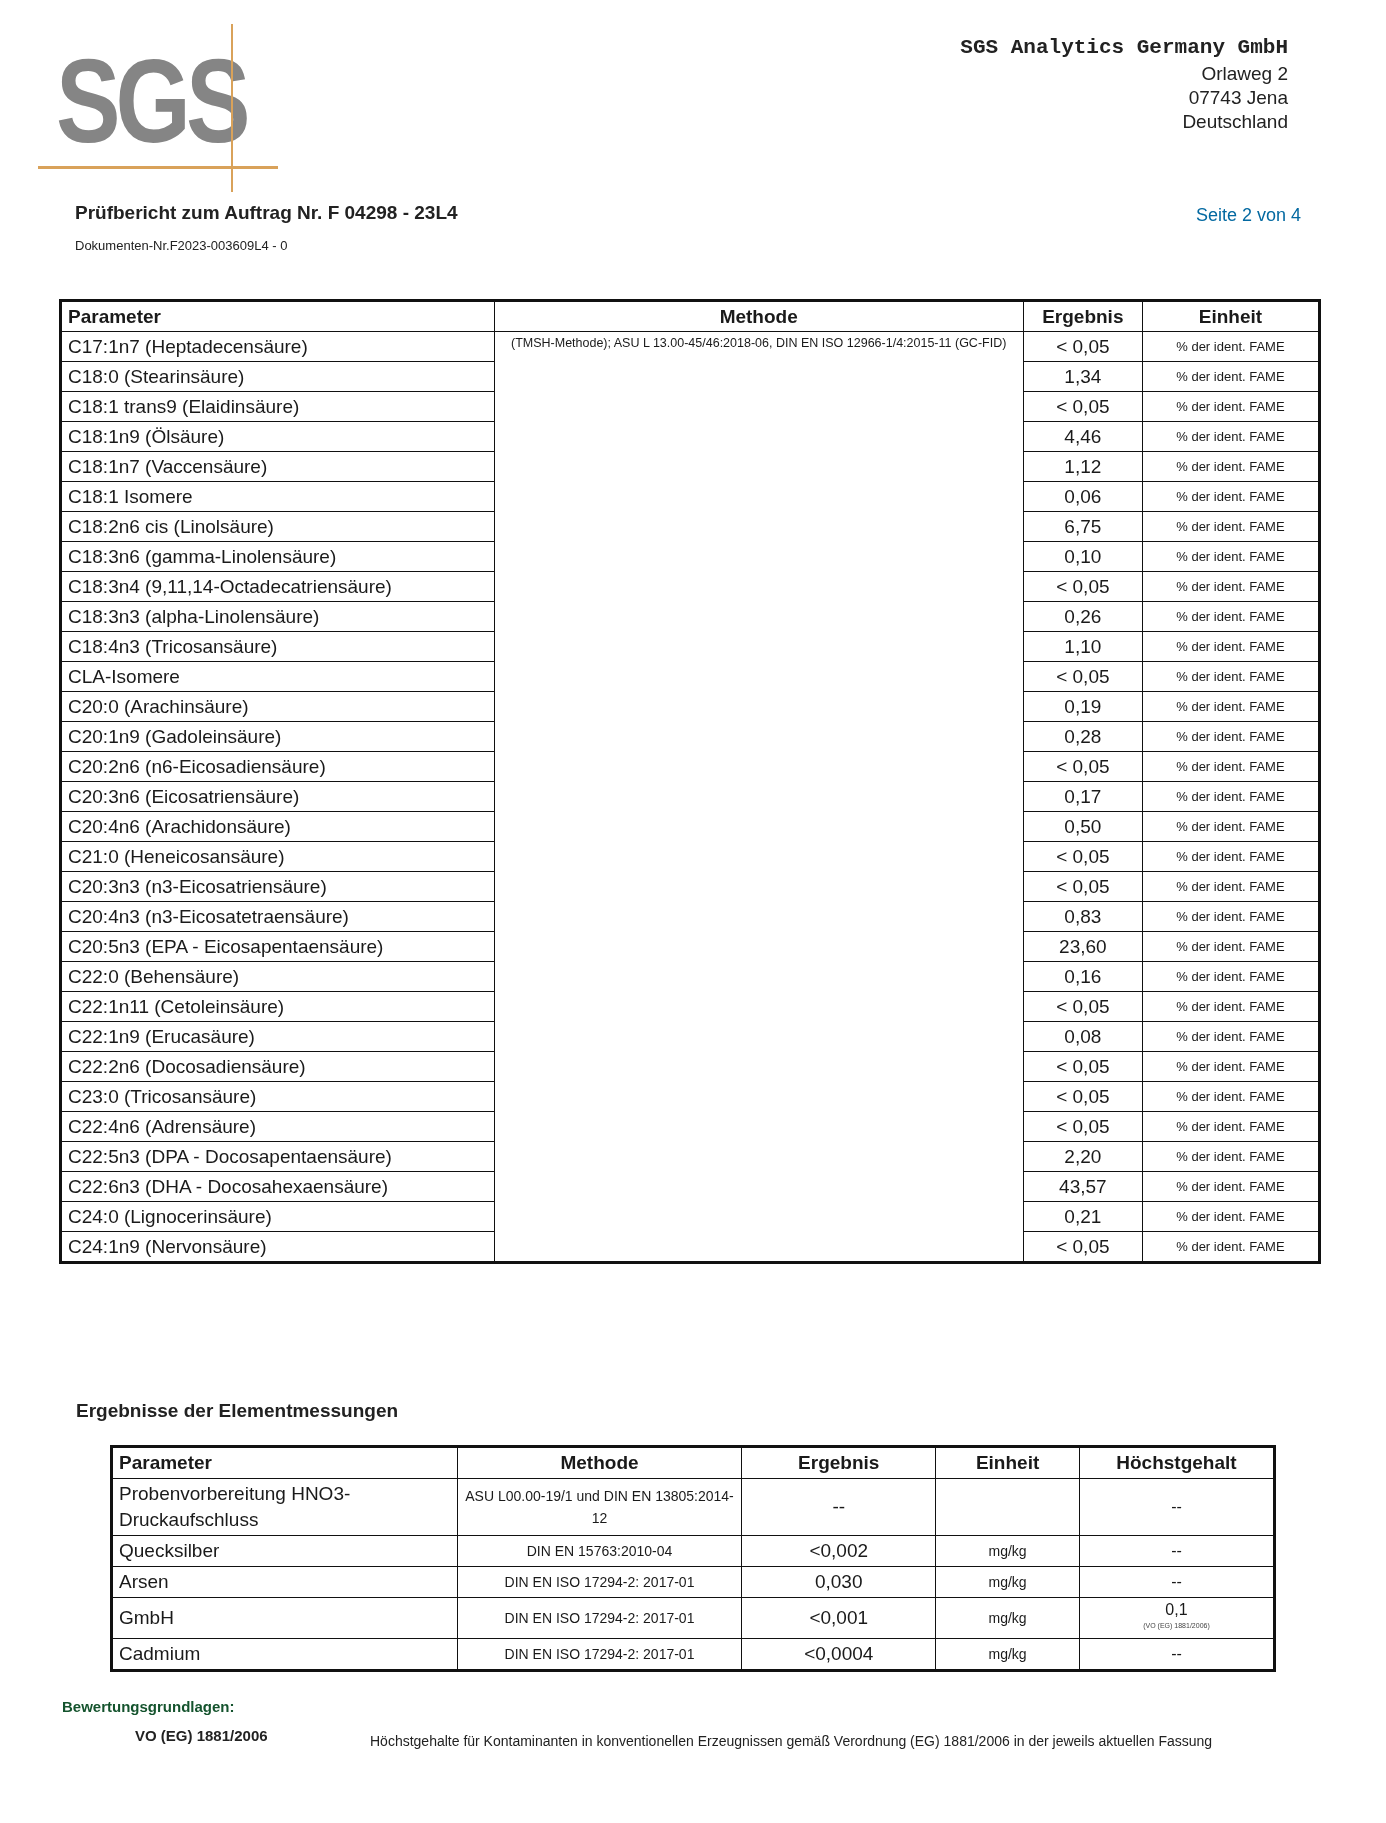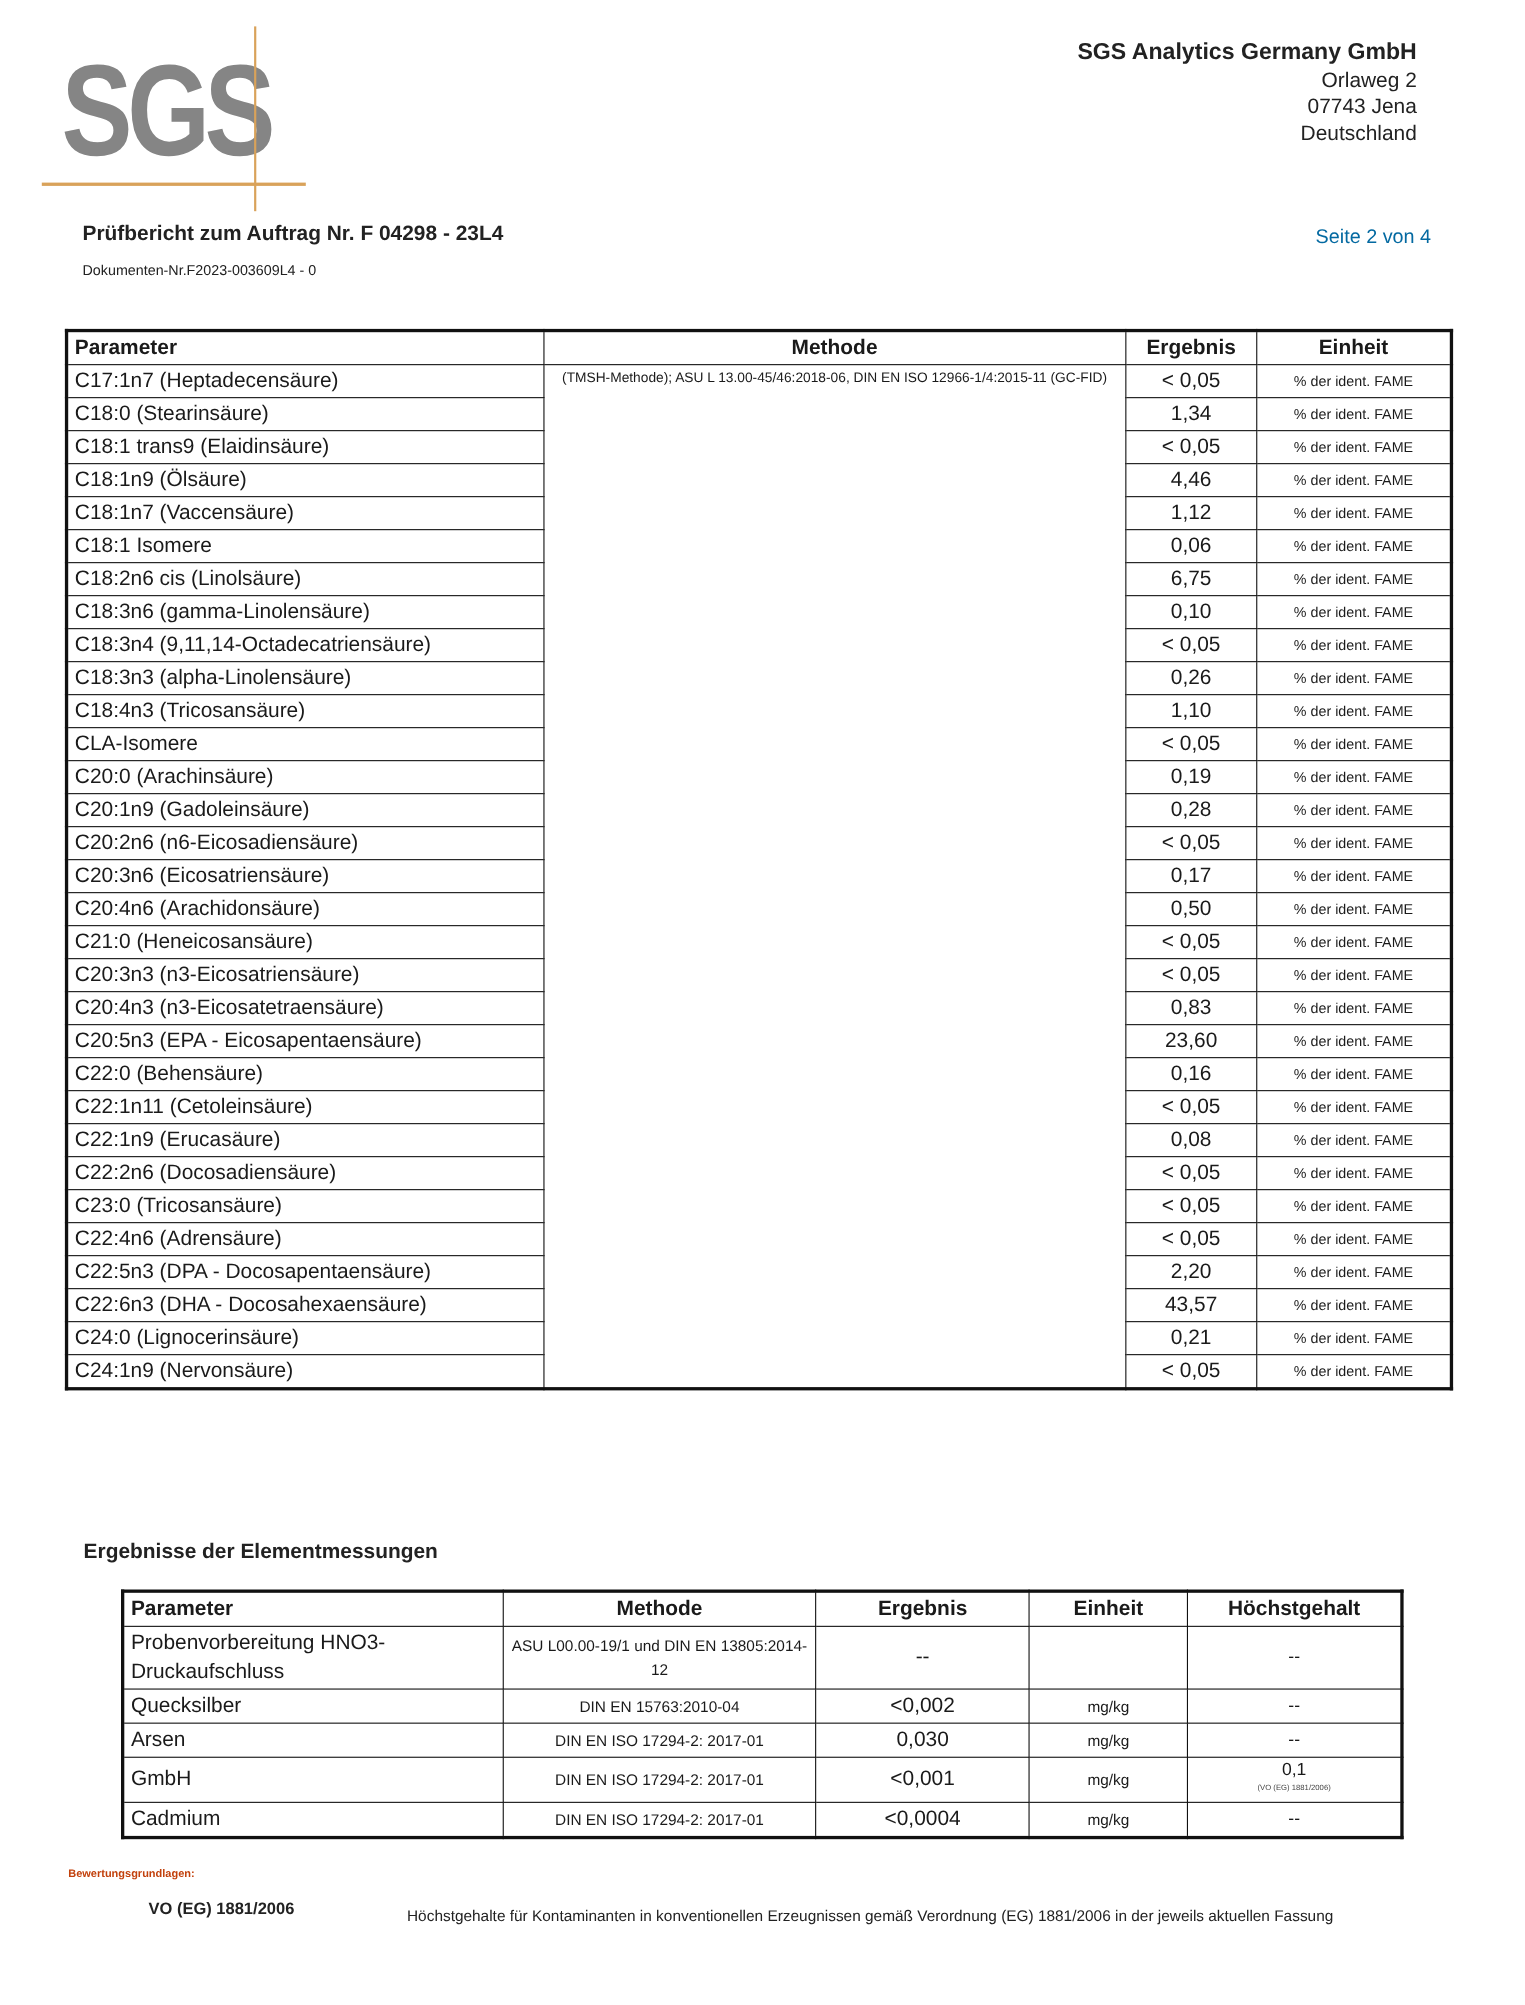--- a/index.html
+++ b/index.html
@@ -10,21 +10,21 @@
   .logo { position: absolute; left: 38px; top: 24px; width: 240px; height: 170px; }
   .logo-text { position: absolute; left: 18px; top: 18px; font-family: "Liberation Sans", sans-serif;
                font-weight: bold; font-size: 118px; letter-spacing: -6px; color: #858585;
                transform: scaleX(0.82); transform-origin: left top; line-height: 1; }
   .logo-hline { position: absolute; left: 0; top: 142px; width: 240px; height: 3px; background: #d9a25a; }
   .logo-vline { position: absolute; left: 193px; top: 0; width: 2px; height: 168px; background: #d9a25a; }
 
   
   .company { position: absolute; right: 98px; top: 36px; text-align: right;
              font-family: "Liberation Sans", sans-serif; font-size: 19px; line-height: 24px; color: #222; }
-  .company .name { font-weight: bold; font-size: 21px; margin-bottom: 2px; }
+  .company .name { font-weight: bold; font-size: 21px; margin-bottom: 2px; font-family: Liberation Mono, monospace; }
 
   .report-title { position: absolute; left: 75px; top: 202px; font-size: 19px; font-weight: bold; color: #222; }
   .doc-no { position: absolute; left: 75px; top: 238px; font-size: 13px; color: #222; }
   .page-no { position: absolute; right: 85px; top: 205px; font-size: 18px; color: #0369a1; }
 
   
   table { border-collapse: collapse; font-family: "Liberation Sans", sans-serif; }
   .fame-table { position: absolute; left: 59px; top: 299px; width: 1262px; border: 3px solid #111; }
   .fame-table th, .fame-table td { border: 1.5px solid #111; height: 29px; padding: 0 6px; }
   .fame-table th { font-size: 19px; font-weight: bold; }
@@ -42,21 +42,21 @@
   .elem-table th.param { text-align: left; }
   .elem-table td.param { font-size: 19px; text-align: left; width: 330px; line-height: 26px; }
   .elem-table td.method { font-size: 14px; text-align: center; width: 270px; line-height: 22px; }
   .elem-table td.result { font-size: 19px; text-align: center; width: 180px; }
   .elem-table td.unit { font-size: 14px; text-align: center; width: 130px; }
   .elem-table td.max { font-size: 16px; text-align: center; width: 180px; line-height: 14px; }
   .elem-table td.max .sub { display: block; font-size: 7px; color: #444; margin-top: 2px; }
   .elem-table tr.tall td { height: 56px; }
   .elem-table tr.mid td { height: 40px; }
 
-  .basis-label { position: absolute; left: 62px; top: 1698px; font-size: 10px; font-weight: bold; color: #c2410c; }
+  .basis-label { position: absolute; left: 62px; top: 1698px; font-size: 15px; font-weight: bold; color: #14532d; }
   .basis-key { position: absolute; left: 135px; top: 1727px; font-size: 15px; font-weight: bold; color: #222; }
   .basis-desc { position: absolute; left: 370px; top: 1727px; width: 900px; font-size: 14px; line-height: 28px; color: #222; }
 </style>
 </head>
 <body>
 
 <div class="logo">
   <div class="logo-text">SGS</div>
   <div class="logo-hline"></div>
   <div class="logo-vline"></div>

